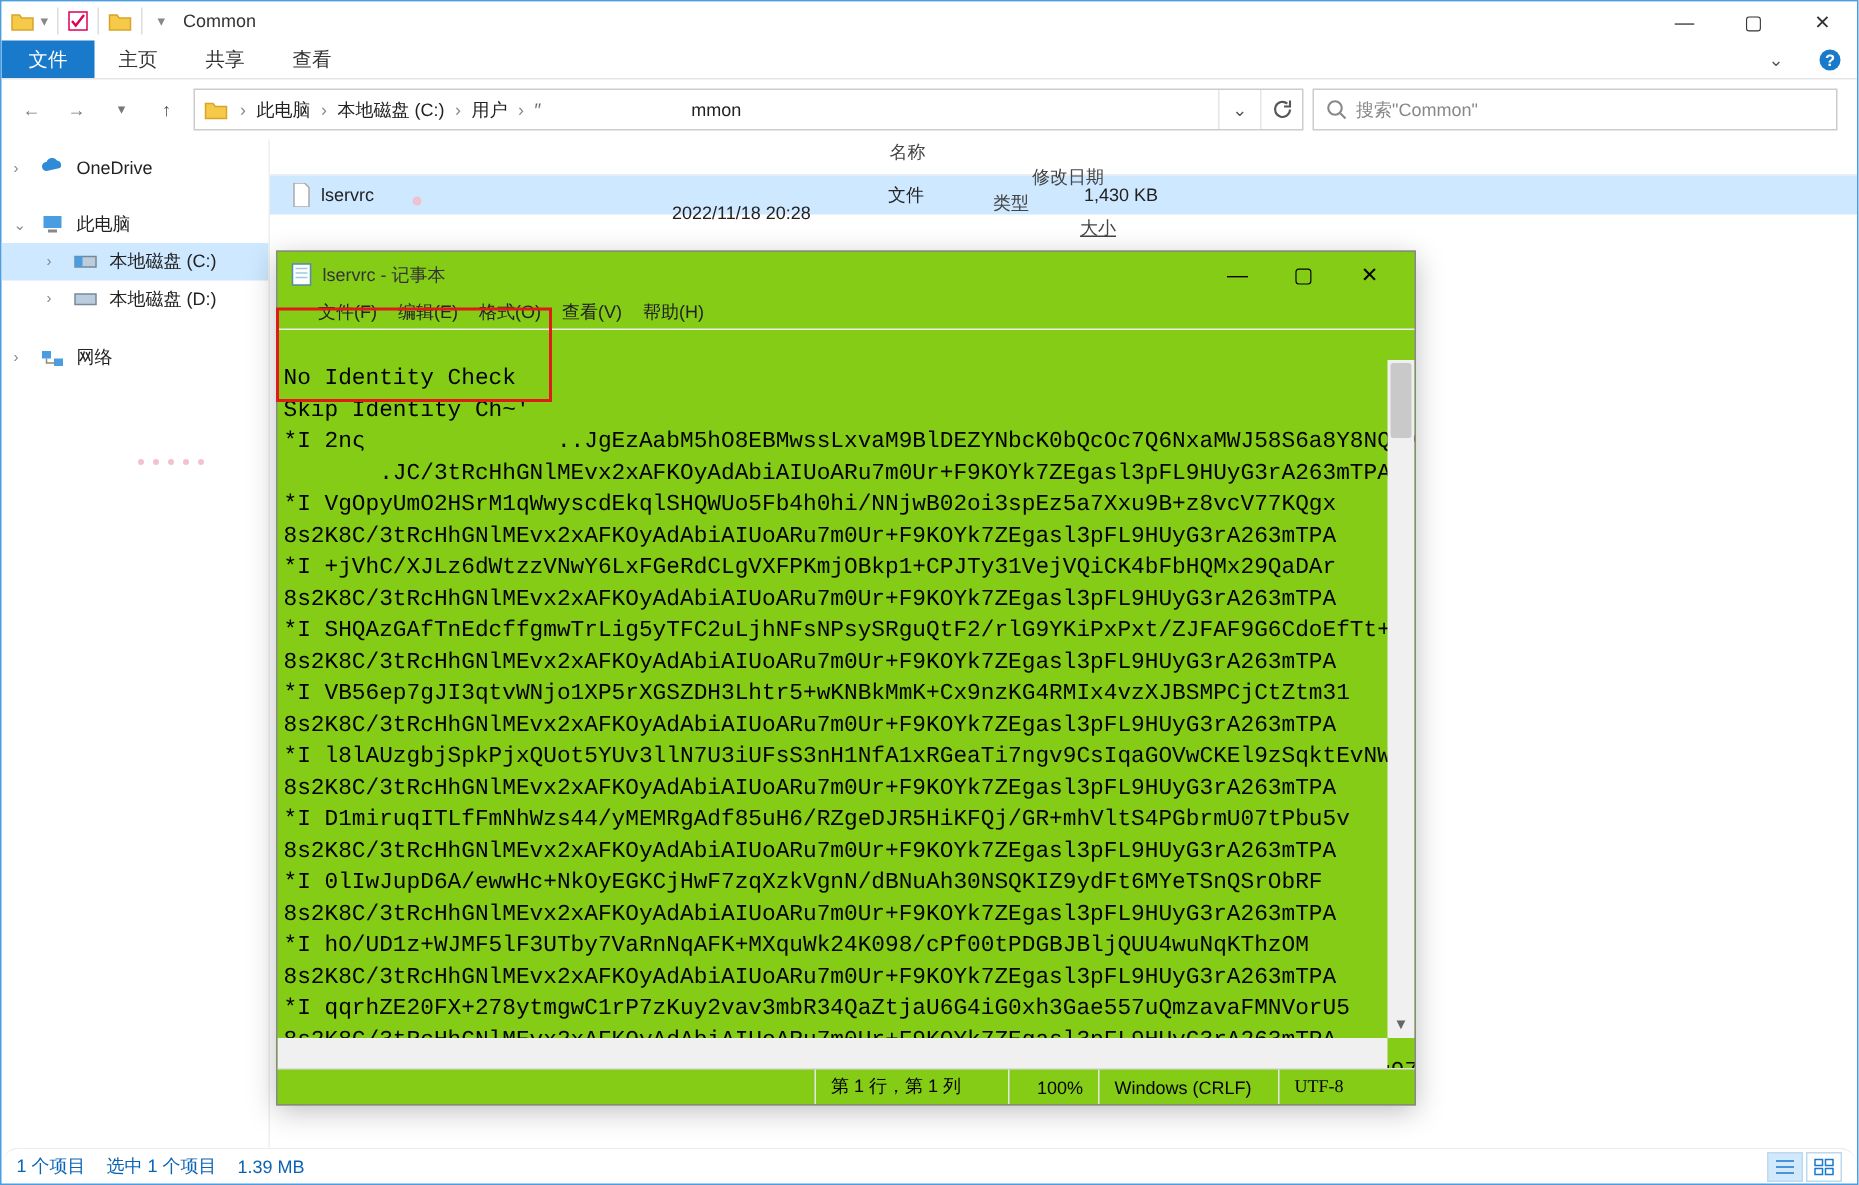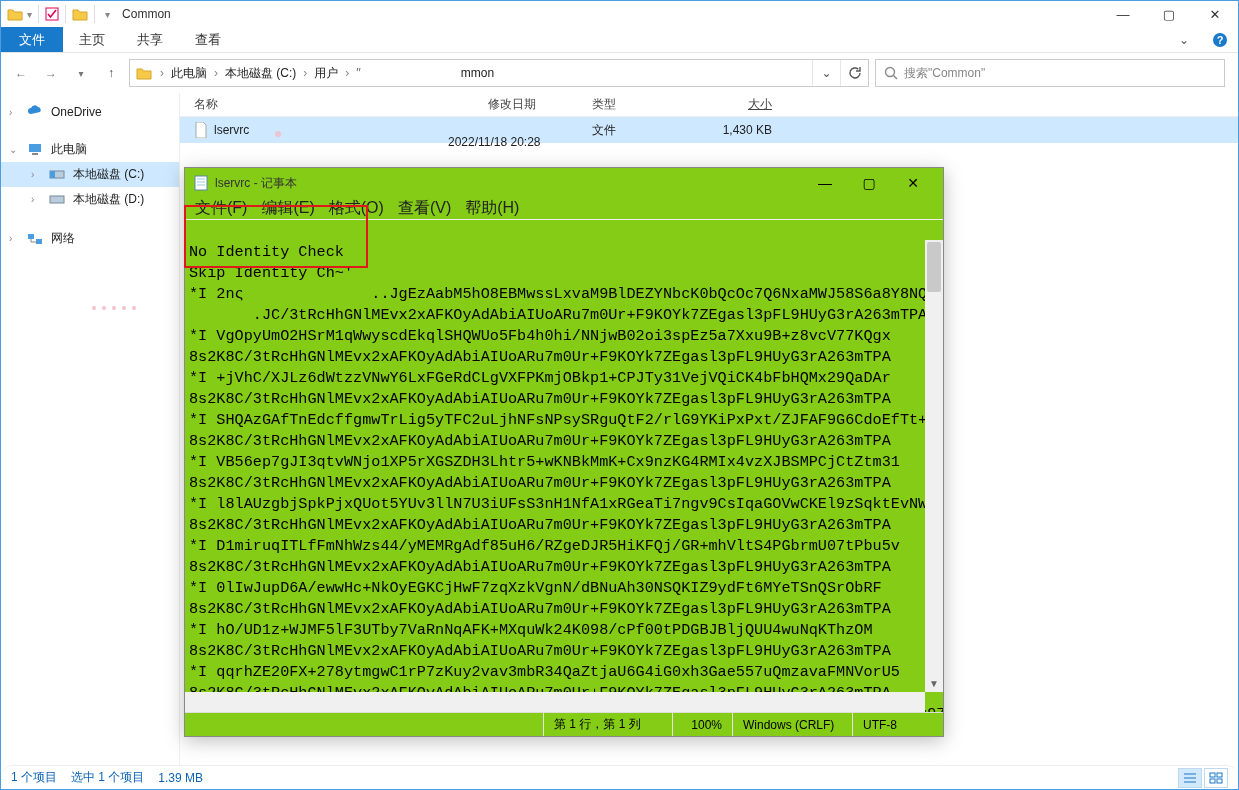--- a/index.html
+++ b/index.html
@@ -38,21 +38,21 @@
 .mainarea { display: flex; height: calc(100% - 26px - 26px - 40px - 24px); }
 .sidebar { width: 178px; padding: 8px 0 0 0; }
 .side-item { display: flex; align-items: center; gap: 8px; padding: 4px 6px 4px 22px; color: #222; }
 .side-item .exp { width: 10px; color: #888; margin-left: -14px; font-size: 10px; }
 .side-item.indent { padding-left: 44px; }
 .side-item.selected { background: #cde8ff; }
 .side-group-gap { height: 14px; }
 .side-icon { width: 16px; height: 14px; display: inline-block; }
 
 .filepane { flex: 1; border-left: 1px solid #eee; position: relative; }
-.colheads { display: flex; height: 24px; align-items: center; border-bottom: 1px solid #eee; color: #444; padding-left: 6px; }
+.colheads { display: flex; height: 24px; align-items: center; border-bottom: 1px solid #eee; color: #444; padding-left: 6px; flex-direction: column; }
 .colheads div { padding: 0 8px; }
 .ch-name { width: 254px; }
 .ch-date { width: 144px; text-align: center; }
 .ch-type { width: 116px; }
 .ch-size { width: 80px; text-align: right; text-decoration: underline; }
 .filerow { display: flex; height: 26px; align-items: center; padding-left: 6px; background: #cde8ff; color: #222; }
 .filerow .cell { padding: 0 8px; }
 .c-name { width: 254px; display: flex; align-items: center; gap: 6px; }
 .c-date { width: 144px; margin-top: 24px; }
 .c-type { width: 116px; }
@@ -69,34 +69,34 @@
 .statusbar .viewbtn { width: 24px; height: 20px; border: 1px solid #bdd9f0; display: flex; align-items: center; justify-content: center; }
 .statusbar .viewbtn.active { background: #d2e8fb; }
 
 
 .notepad { position: absolute; left: 183px; top: 166px; width: 760px; height: 570px; background: #84cc16; border: 1px solid #888; box-shadow: 0 4px 18px rgba(0,0,0,.25); display:flex; flex-direction:column; }
 .np-title { height: 30px; display: flex; align-items: center; padding: 0 8px; }
 .np-title .np-icon { width:16px; height:16px; display:inline-flex; align-items:center; justify-content:center; }
 .np-title span.t { margin-left: 6px; font-size: 12px; color: #333; }
 .np-title .controls { margin-left: auto; display: flex; }
 .np-title .controls div { width: 44px; height: 30px; display: flex; align-items: center; justify-content: center; font-size: 14px; }
-.np-menu { height: 22px; display: flex; align-items: center; gap: 14px; padding: 0 10px; border-bottom: 1px solid #eee; font-size: 16px; color: #222; }
+.np-menu { height: 22px; display: flex; align-items: center; gap: 14px; padding: 0 27px; border-bottom: 1px solid #eee; font-size: 12px; color: #222; }
 .np-body { flex: 1; position: relative; overflow: hidden; margin-top: 20px; }
 .np-text { position: absolute; left: 4px; right: 18px; top: 2px; bottom: 0; font-family: Consolas, "Courier New", monospace; font-size: 15.2px; line-height: 21px; white-space: pre; color: #000; }
 .np-scroll { position: absolute; right: 0; top: 0; bottom: 20px; width: 18px; background: #f0f0f0; }
 .np-scroll .thumb{ position:absolute; left:2px; right:2px; top:2px; height:50px; background:#c9c9c9; border-radius:2px;}
 .np-scroll .arrow{ position:absolute; left:0; right:0; height:18px; display:flex; align-items:center; justify-content:center; color:#666; font-size:10px;}
 .np-scroll .arrow.up{ top:0; } .np-scroll .arrow.down{ bottom:0;}
 .np-hscroll{ position:absolute; left:0; right:18px; bottom:0; height:20px; background:#f0f0f0;}
 .np-status { height: 24px; display: flex; align-items: center; border-top: 1px solid #ddd; font-size: 12px; }
 .np-status div { padding: 0 10px; border-right: 1px solid #e5e5e5; height: 100%; display: flex; align-items: center; }
 .np-status .posbox { width: 130px; margin-left: auto; justify-content: flex-start; border-left:1px solid #e5e5e5;}
 .np-status .zoom{ width:60px; justify-content:flex-end;}
 .np-status .eol{ width:120px;}
-.np-status .enc{ width:90px; border-right:none;}
+.np-status .enc{ width:90px; border-right:none;font-family:Liberation Serif, serif;}
 
 
 .redbox { position: absolute; left: 183px; top: 204px; width: 184px; height: 63px; border: 2px solid #e01a1a; pointer-events: none; }
 
 
 svg { display: block; }
 </style>
 </head>
 <body>
 

